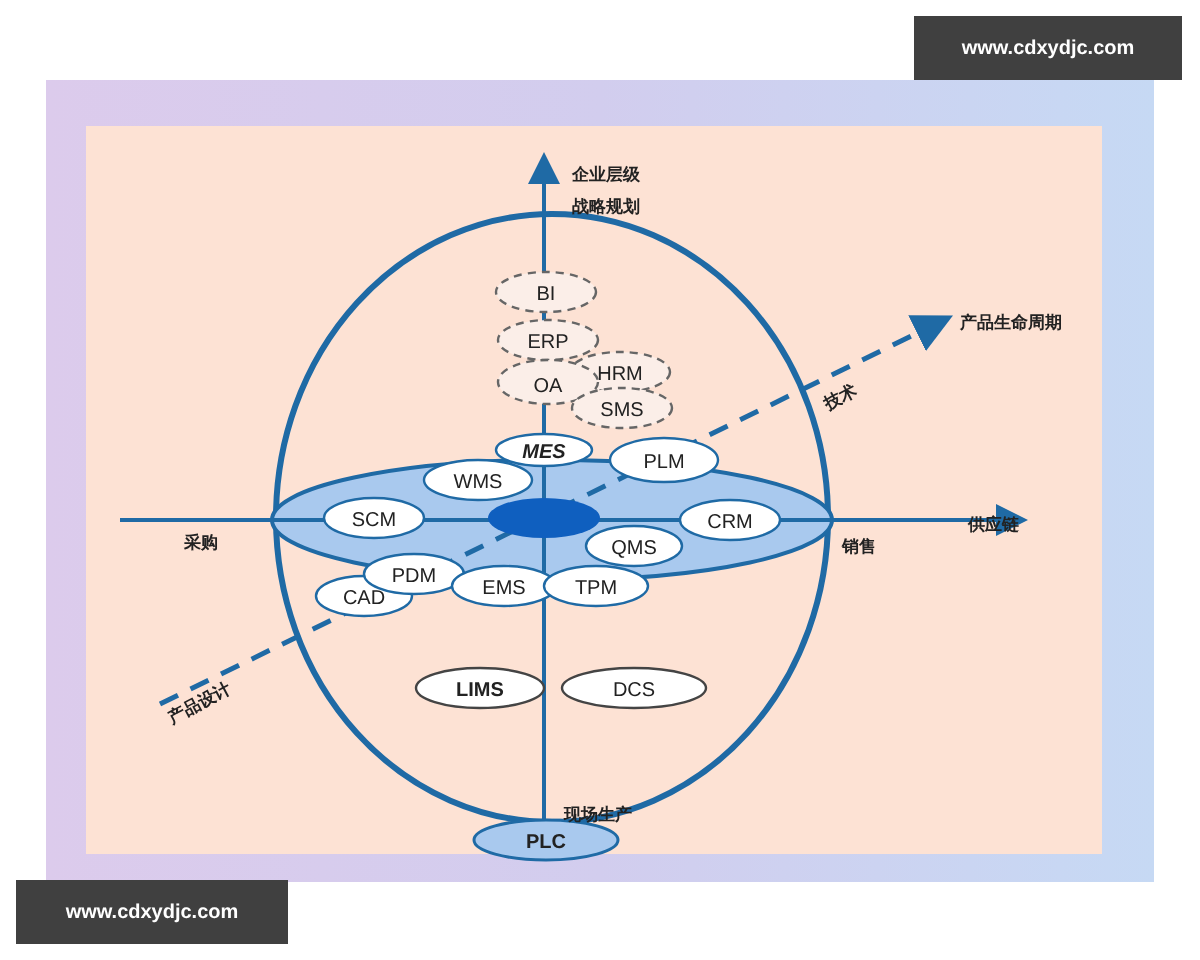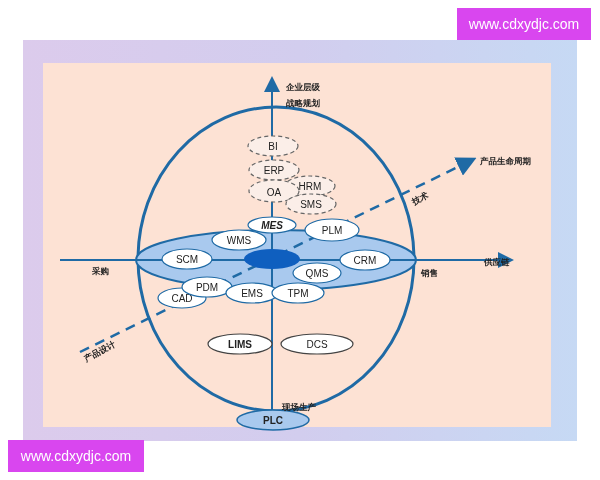--- a/index.html
+++ b/index.html
@@ -1,19 +1,19 @@
 <!DOCTYPE html>
 <html><head>
 <meta charset="utf-8">
 <style>
   html,body{margin:0;padding:0;background:#fff;}
   body{width:600px;height:480px;position:relative;overflow:hidden;font-family:"Liberation Sans","DejaVu Sans",sans-serif;}
   .frame{position:absolute;left:23px;top:40px;width:554px;height:401px;background:linear-gradient(90deg,#dccbec 0%,#d2cdee 50%,#c6d9f4 100%);}
   .canvas{position:absolute;left:43px;top:63px;width:508px;height:364px;background:#fde2d4;}
-  .wm{position:absolute;background:#d946ef;color:#fff;font-size:14px;font-weight:normal;display:flex;align-items:center;justify-content:center;}
+  .wm{position:absolute;background:#404040;color:#fff;font-size:10px;font-weight:bold;display:flex;align-items:center;justify-content:center;}
   .wm-top{left:457px;top:8px;width:134px;height:32px;}
   .wm-bot{left:8px;top:440px;width:136px;height:32px;}
   svg{position:absolute;left:0;top:0;}
   .lbl{font-family:"Liberation Sans","DejaVu Sans",sans-serif;font-size:10px;fill:#222;}
   .cn{font-family:"DejaVu Sans",sans-serif;font-size:8.5px;font-weight:bold;fill:#222;}
 </style>
 </head>
 <body>
 
 <div class="frame"></div>

